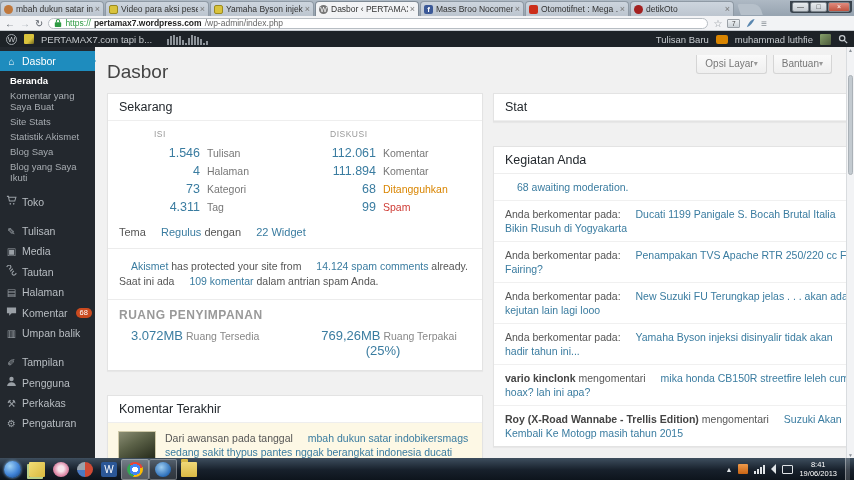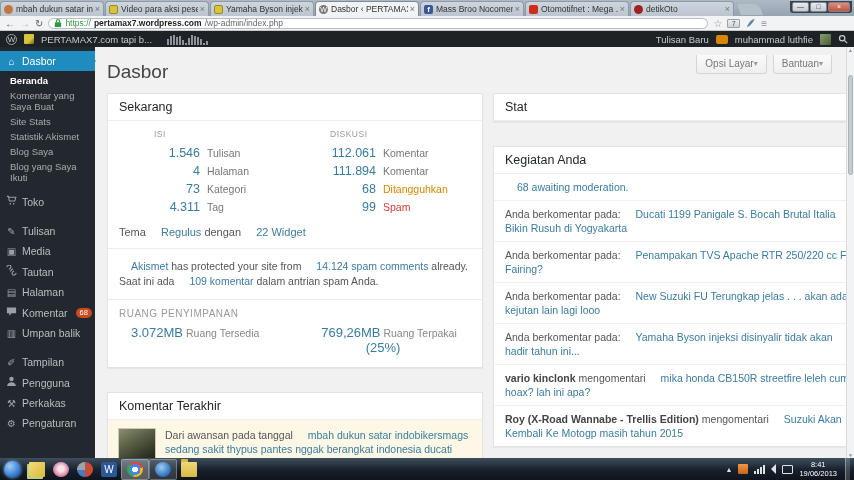--- a/index.html
+++ b/index.html
@@ -78,21 +78,21 @@
   .gcap { font-size:8.5px; letter-spacing:.5px; color:#999; margin-bottom:5px; }
   .grow { display:flex; align-items:baseline; line-height:18px; }
   .gnum { display:inline-block; min-width:46px; text-align:right; margin-right:7px; color:#3a7ca0; font-size:12.5px; }
   .glab { font-size:10.5px; color:#777; }
   .glab.orange { color:#d98500; }
   .glab.red { color:#cf3c35; }
   .tema { padding:6px 11px 10px; font-size:11px; color:#555; border-bottom:1px solid #ececec; }
   a.lnk { color:#3a7ca0; text-decoration:none;padding-left:12px; }
   .akismet { padding:10px 11px; font-size:10.5px; color:#555; line-height:15px; border-bottom:1px solid #ececec; }
   .storage { padding:8px 11px 12px; }
-  .scap { font-size:10px; letter-spacing:.5px; color:#999; margin-bottom:6px; }
+  .scap { font-size:12px; letter-spacing:.5px; color:#999; margin-bottom:6px;font-weight:bold; }
   .srow { display:flex; font-size:10.5px; color:#888; }
   .scell { width:50%; }
   .scell.right { text-align:center; }
   .snum { color:#3a7ca0; font-size:13px; }
 
   .comment-row { background:#fdf8e5; padding:8px 10px; display:flex; gap:9px; }
   .c-avatar { width:38px; height:38px; flex:none; background:linear-gradient(150deg,#8a8d74 0%,#5c6248 35%,#2e3322 75%,#1c2014 100%); border:1px solid #cfc9a8; }
   .c-body { font-size:10.5px; line-height:14px; color:#555; }
   .c-status { display:block; font-size:8.5px; font-style:italic; color:#999; margin-top:3px; }
 

